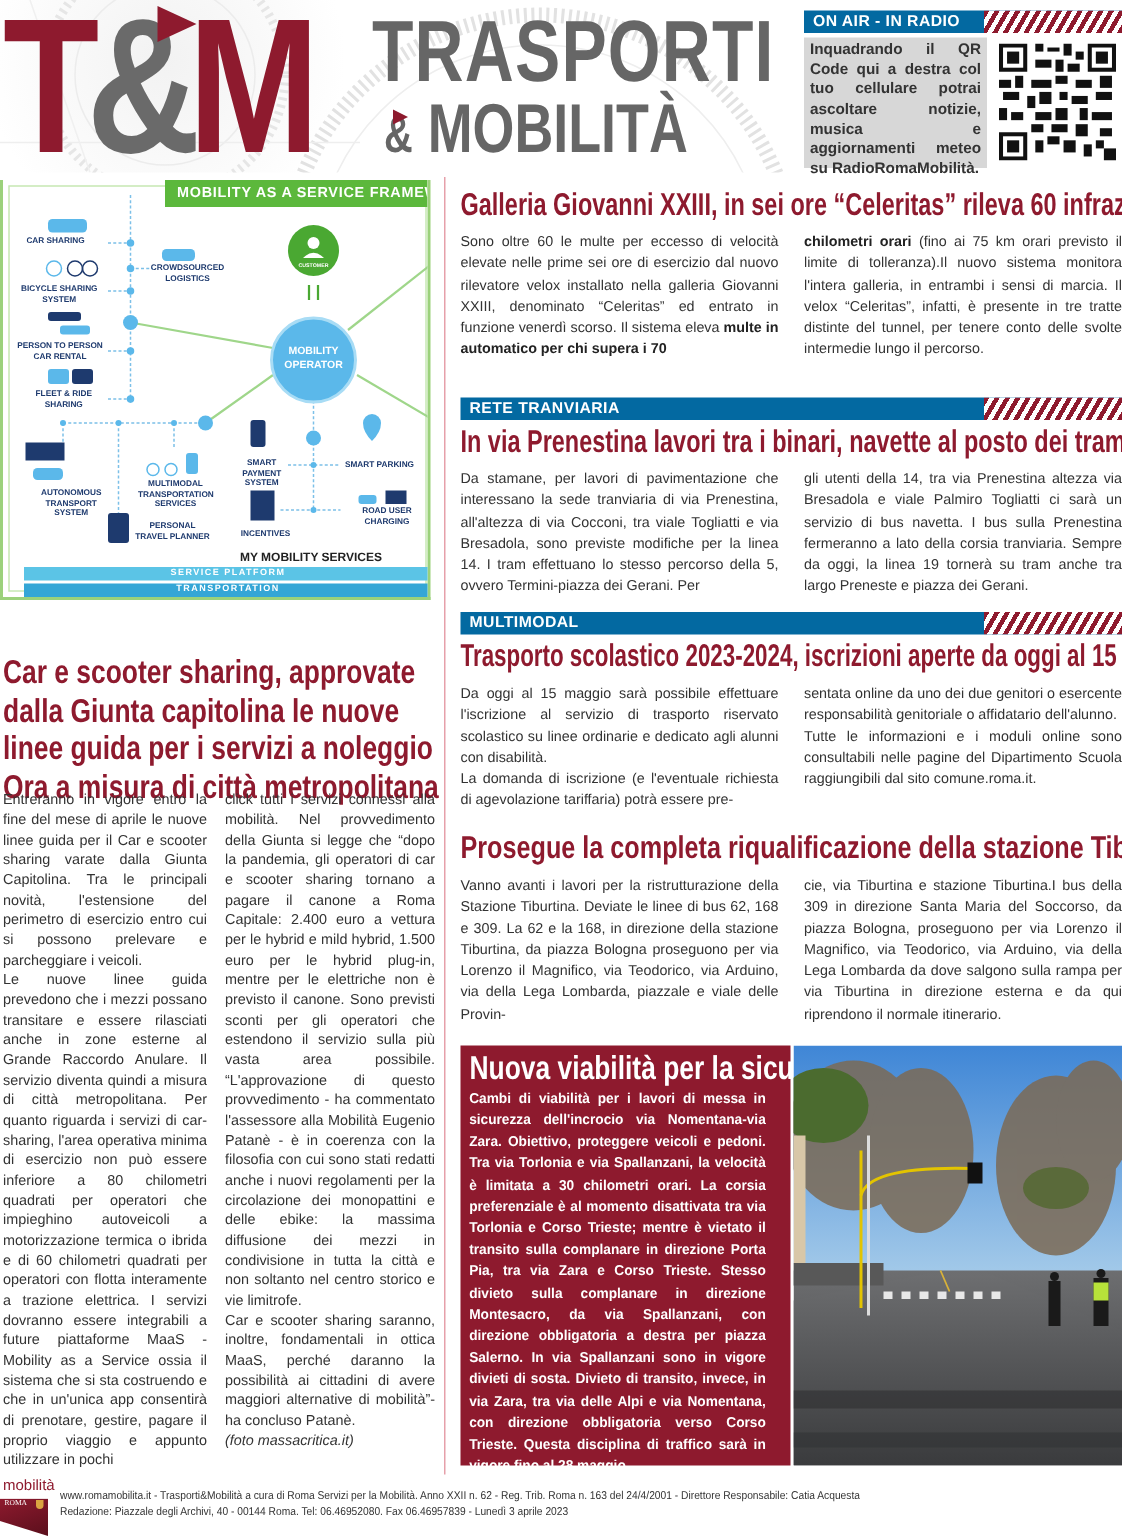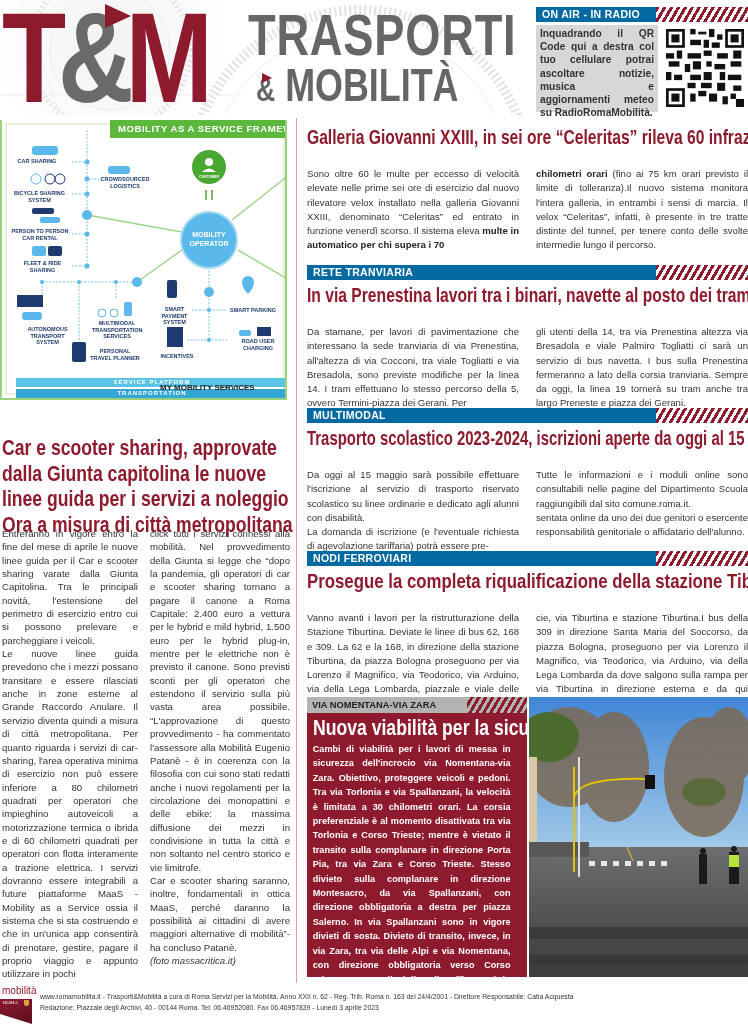--- a/index.html
+++ b/index.html
@@ -35,37 +35,37 @@
   .onair-text { width: 122px; height: 87px; background: #d7d7d7; font-size: 10.2px; line-height: 13.2px;
     padding: 2px 4px; text-align: justify; color: #333; font-weight: bold; }
   .qr { width: 78px; height: 78px; margin-left: 8px; margin-top: 4px; position: relative; }
   .maas { position: absolute; left: 0; top: 120px; width: 287px; height: 280px; background: #fff; border: 2px solid #9bd17b; border-top: none; overflow: hidden; }
   .maas-banner { position: absolute; right: 0; top: 0; width: 175px; height: 18px; background: #5cb83c; color: #fff;
     font-weight: bold; font-size: 9.6px; line-height: 18px; padding-left: 8px; white-space: nowrap; overflow: hidden; letter-spacing: 0.5px; }
   .maas svg { position: absolute; left: 0; top: 0; }
   .maas-label { position: absolute; font-weight: bold; font-size: 5.5px; color: #1e3a6e; text-align: center; line-height: 6.5px; }
   .maas-platform { position: absolute; left: 14px; width: 272px; height: 9px; color: #fff; font-weight: bold;
     font-size: 6px; line-height: 9px; text-align: center; letter-spacing: 1px; }
-  .mms { position: absolute; left: 158px; top: 247px; font-weight: bold; font-size: 8px; color: #222; margin-top: 16px; }
+  .mms { position: absolute; left: 158px; top: 247px; font-weight: bold; font-size: 8px; color: #222; }
   .vrule { position: absolute; left: 296px; top: 118px; width: 1px; height: 865px; background: #e6a0aa; }
 
   .lead-title { position: absolute; left: 2px; top: 435px; width: 290px; color: #8e1a2e; font-weight: bold;
     font-size: 22px; line-height: 25.5px; transform: scaleX(0.8); transform-origin: left top; width: 365px; }
 
   .lbody { position: absolute; top: 527px; width: 136px; font-size: 9.6px; line-height: 13.35px; color: #333;
     text-align: justify; hyphens: manual; }
   .lbody p { margin: 0; }
   .lbody .caption { font-style: italic; text-align: left; }
 
   
   .art { position: absolute; left: 307px; width: 441px; }
   .art .section-bar { width: 441px; }
   .art-title { color: #8e1a2e; font-weight: bold; font-size: 21px; line-height: 24px; white-space: nowrap;
     transform: scaleX(0.745); transform-origin: left top; margin-top: 3px; }
-  .cols { display: flex; justify-content: space-between; margin-top: 18px; }
+  .cols { display: flex; justify-content: space-between; margin-top: 6px; }
   .col { width: 212px; font-size: 9.55px; line-height: 14.3px; color: #333; text-align: justify; }
   .col p { margin: 0; }
   .col b { color: #222; }
 
   
   .hbox { position: absolute; left: 307px; top: 697px; width: 220px; height: 280px; background: #8e1a2e; }
   .hbox-bar { position: relative; height: 16px; background: #b3b3b3; color: #222; font-weight: bold; font-size: 9.3px;
     line-height: 16px; padding-left: 5px; overflow: hidden; }
   .hbox-bar .stripes-bg { position: absolute; right: 0; top: 0; height: 16px; width: 60px; background: #b3b3b3; }
   .hbox-bar .stripes-fg { position: absolute; right: 0; top: 0; height: 16px; width: 60px;
@@ -312,43 +312,35 @@
     <span>MULTIMODAL</span>
     <span class="stripes-bg"></span><span class="stripes-fg"></span>
   </div>
   <div class="art-title" style="transform:scaleX(0.71);">Trasporto scolastico 2023-2024, iscrizioni aperte da oggi al 15 maggio</div>
   <div class="cols">
     <div class="col">
       <p>Da oggi al 15 maggio sarà possibile effettuare l'iscrizione al servizio di trasporto riservato scolastico su linee ordinarie e dedicato agli alunni con disabilità.</p>
       <p>La domanda di iscrizione (e l'eventuale richiesta di agevolazione tariffaria) potrà essere pre-</p>
     </div>
     <div class="col">
+      <p>sentata online da uno dei due genitori o esercente responsabilità genitoriale o affidatario dell'alunno.</p>
       <p>Tutte le informazioni e i moduli online sono consultabili nelle pagine del Dipartimento Scuola raggiungibili dal sito comune.roma.it.</p>
-      <p>sentata online da uno dei due genitori o esercente responsabilità genitoriale o affidatario dell'alunno.</p>
     </div>
   </div>
 </div>
 
 <div class="art" style="top:551px;">
-  <div class="section-bar">
-    <span>NODI FERROVIARI</span>
-    <span class="stripes-bg"></span><span class="stripes-fg"></span>
-  </div>
   <div class="art-title" style="transform:scaleX(0.8);">Prosegue la completa riqualificazione della stazione Tiburtina</div>
   <div class="cols">
     <div class="col">Vanno avanti i lavori per la ristrutturazione della Stazione Tiburtina. Deviate le linee di bus 62, 168 e 309. La 62 e la 168, in direzione della stazione Tiburtina, da piazza Bologna proseguono per via Lorenzo il Magnifico, via Teodorico, via Arduino, via della Lega Lombarda, piazzale e viale delle Provin-</div>
     <div class="col">cie, via Tiburtina e stazione Tiburtina.I bus della 309 in direzione Santa Maria del Soccorso, da piazza Bologna, proseguono per via Lorenzo il Magnifico, via Teodorico, via Arduino, via della Lega Lombarda da dove salgono sulla rampa per via Tiburtina in direzione esterna e da qui riprendono il normale itinerario.</div>
   </div>
 </div>
 
 <div class="hbox">
-  <div class="hbox-bar">
-    <span>VIA NOMENTANA-VIA ZARA</span>
-    <span class="stripes-bg"></span><span class="stripes-fg"></span>
-  </div>
   <div class="hbox-title">Nuova viabilità per la sicurezza</div>
   <div class="hbox-text">Cambi di viabilità per i lavori di messa in sicurezza dell'incrocio via Nomentana-via Zara. Obiettivo, proteggere veicoli e pedoni. Tra via Torlonia e via Spallanzani, la velocità è limitata a 30 chilometri orari.  La corsia preferenziale è al momento disattivata tra via Torlonia e Corso Trieste; mentre è vietato il transito sulla complanare in direzione Porta Pia, tra via Zara e Corso Trieste. Stesso divieto sulla complanare in direzione Montesacro, da via Spallanzani, con direzione obbligatoria a destra per piazza Salerno. In via Spallanzani sono in vigore divieti di sosta. Divieto di transito, invece, in via Zara, tra via delle Alpi e via Nomentana, con direzione obbligatoria verso Corso Trieste. Questa disciplina di traffico sarà in vigore fino al 28 maggio.</div>
 </div>
 
 <svg class="photo" viewBox="0 0 219 280" preserveAspectRatio="none">
   <defs>
     <linearGradient id="sky" x1="0" y1="0" x2="0" y2="1">
       <stop offset="0" stop-color="#3f86d6"></stop>
         <stop offset="1" stop-color="#a8cdea"></stop>
     </linearGradient>

